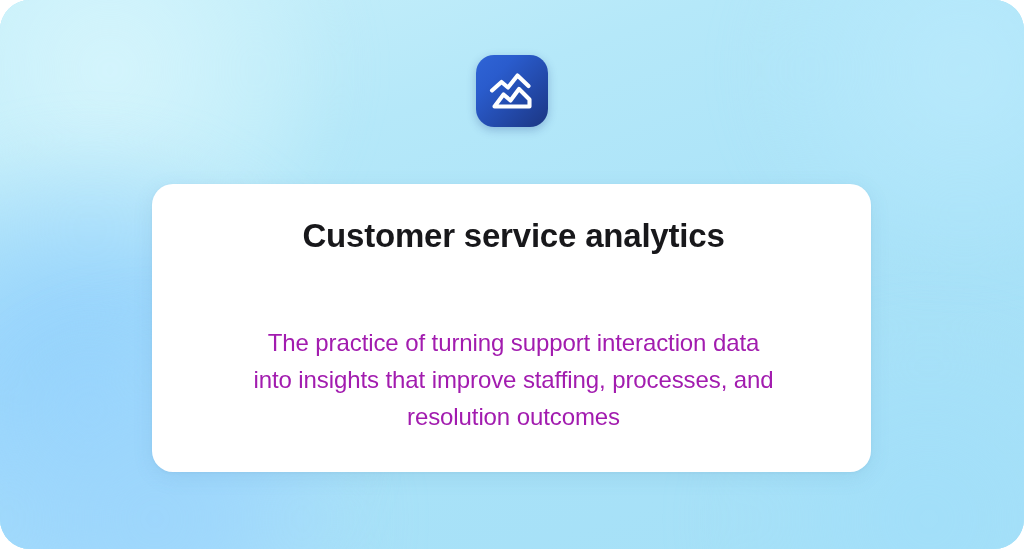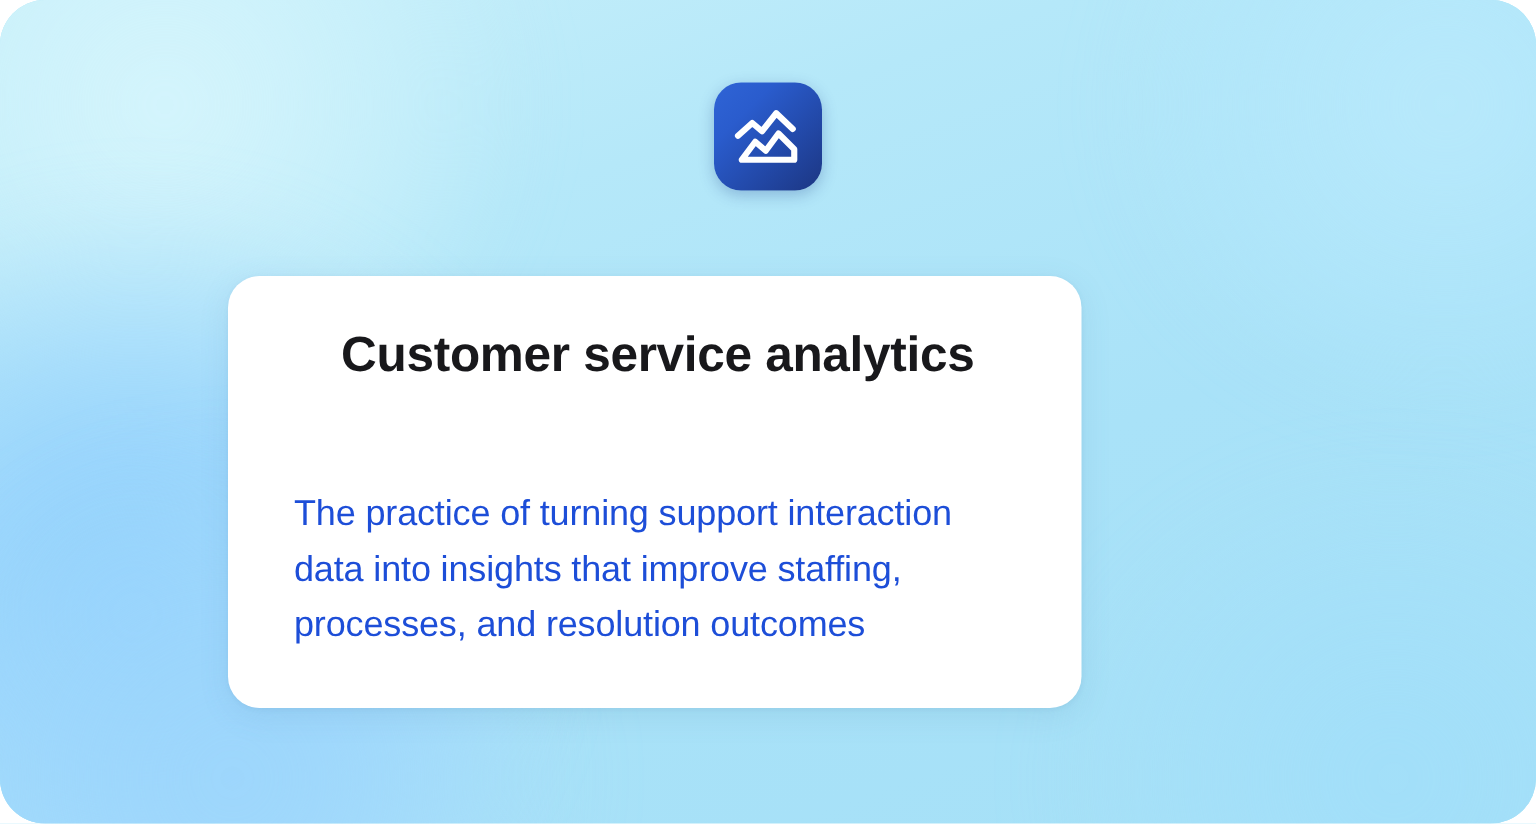--- a/index.html
+++ b/index.html
@@ -116,21 +116,21 @@
   }
   .app-icon svg {
     display: block;
   }
 
   
   .card {
     position: absolute;
     left: 152px;
     top: 184px;
-    width: 569px;
+    width: 719px;
     height: 288px;
     background: #ffffff;
     border-radius: 21px;
     box-shadow: 0 5px 20px rgba(80,130,170,0.13),
                 0 1px 3px rgba(80,130,170,0.08);
     display: flex;
     flex-direction: column;
     align-items: center;
     justify-content: center;
     box-sizing: border-box;
@@ -145,21 +145,22 @@
     letter-spacing: -0.2px;
     color: #18181b;
     text-align: center;
     line-height: 1.25;
   }
 
   .card-description {
     margin: 26px 0 0 0;
     font-size: 24px;
     font-weight: 400;
-    color: #1d4ed8;
+    color: #a21caf;
+    text-align: center;
     line-height: 1.55;
     max-width: 530px;
     letter-spacing: -0.1px;
   }
 </style>
 </head>
 <body>
 
 <div class="canvas">
 

